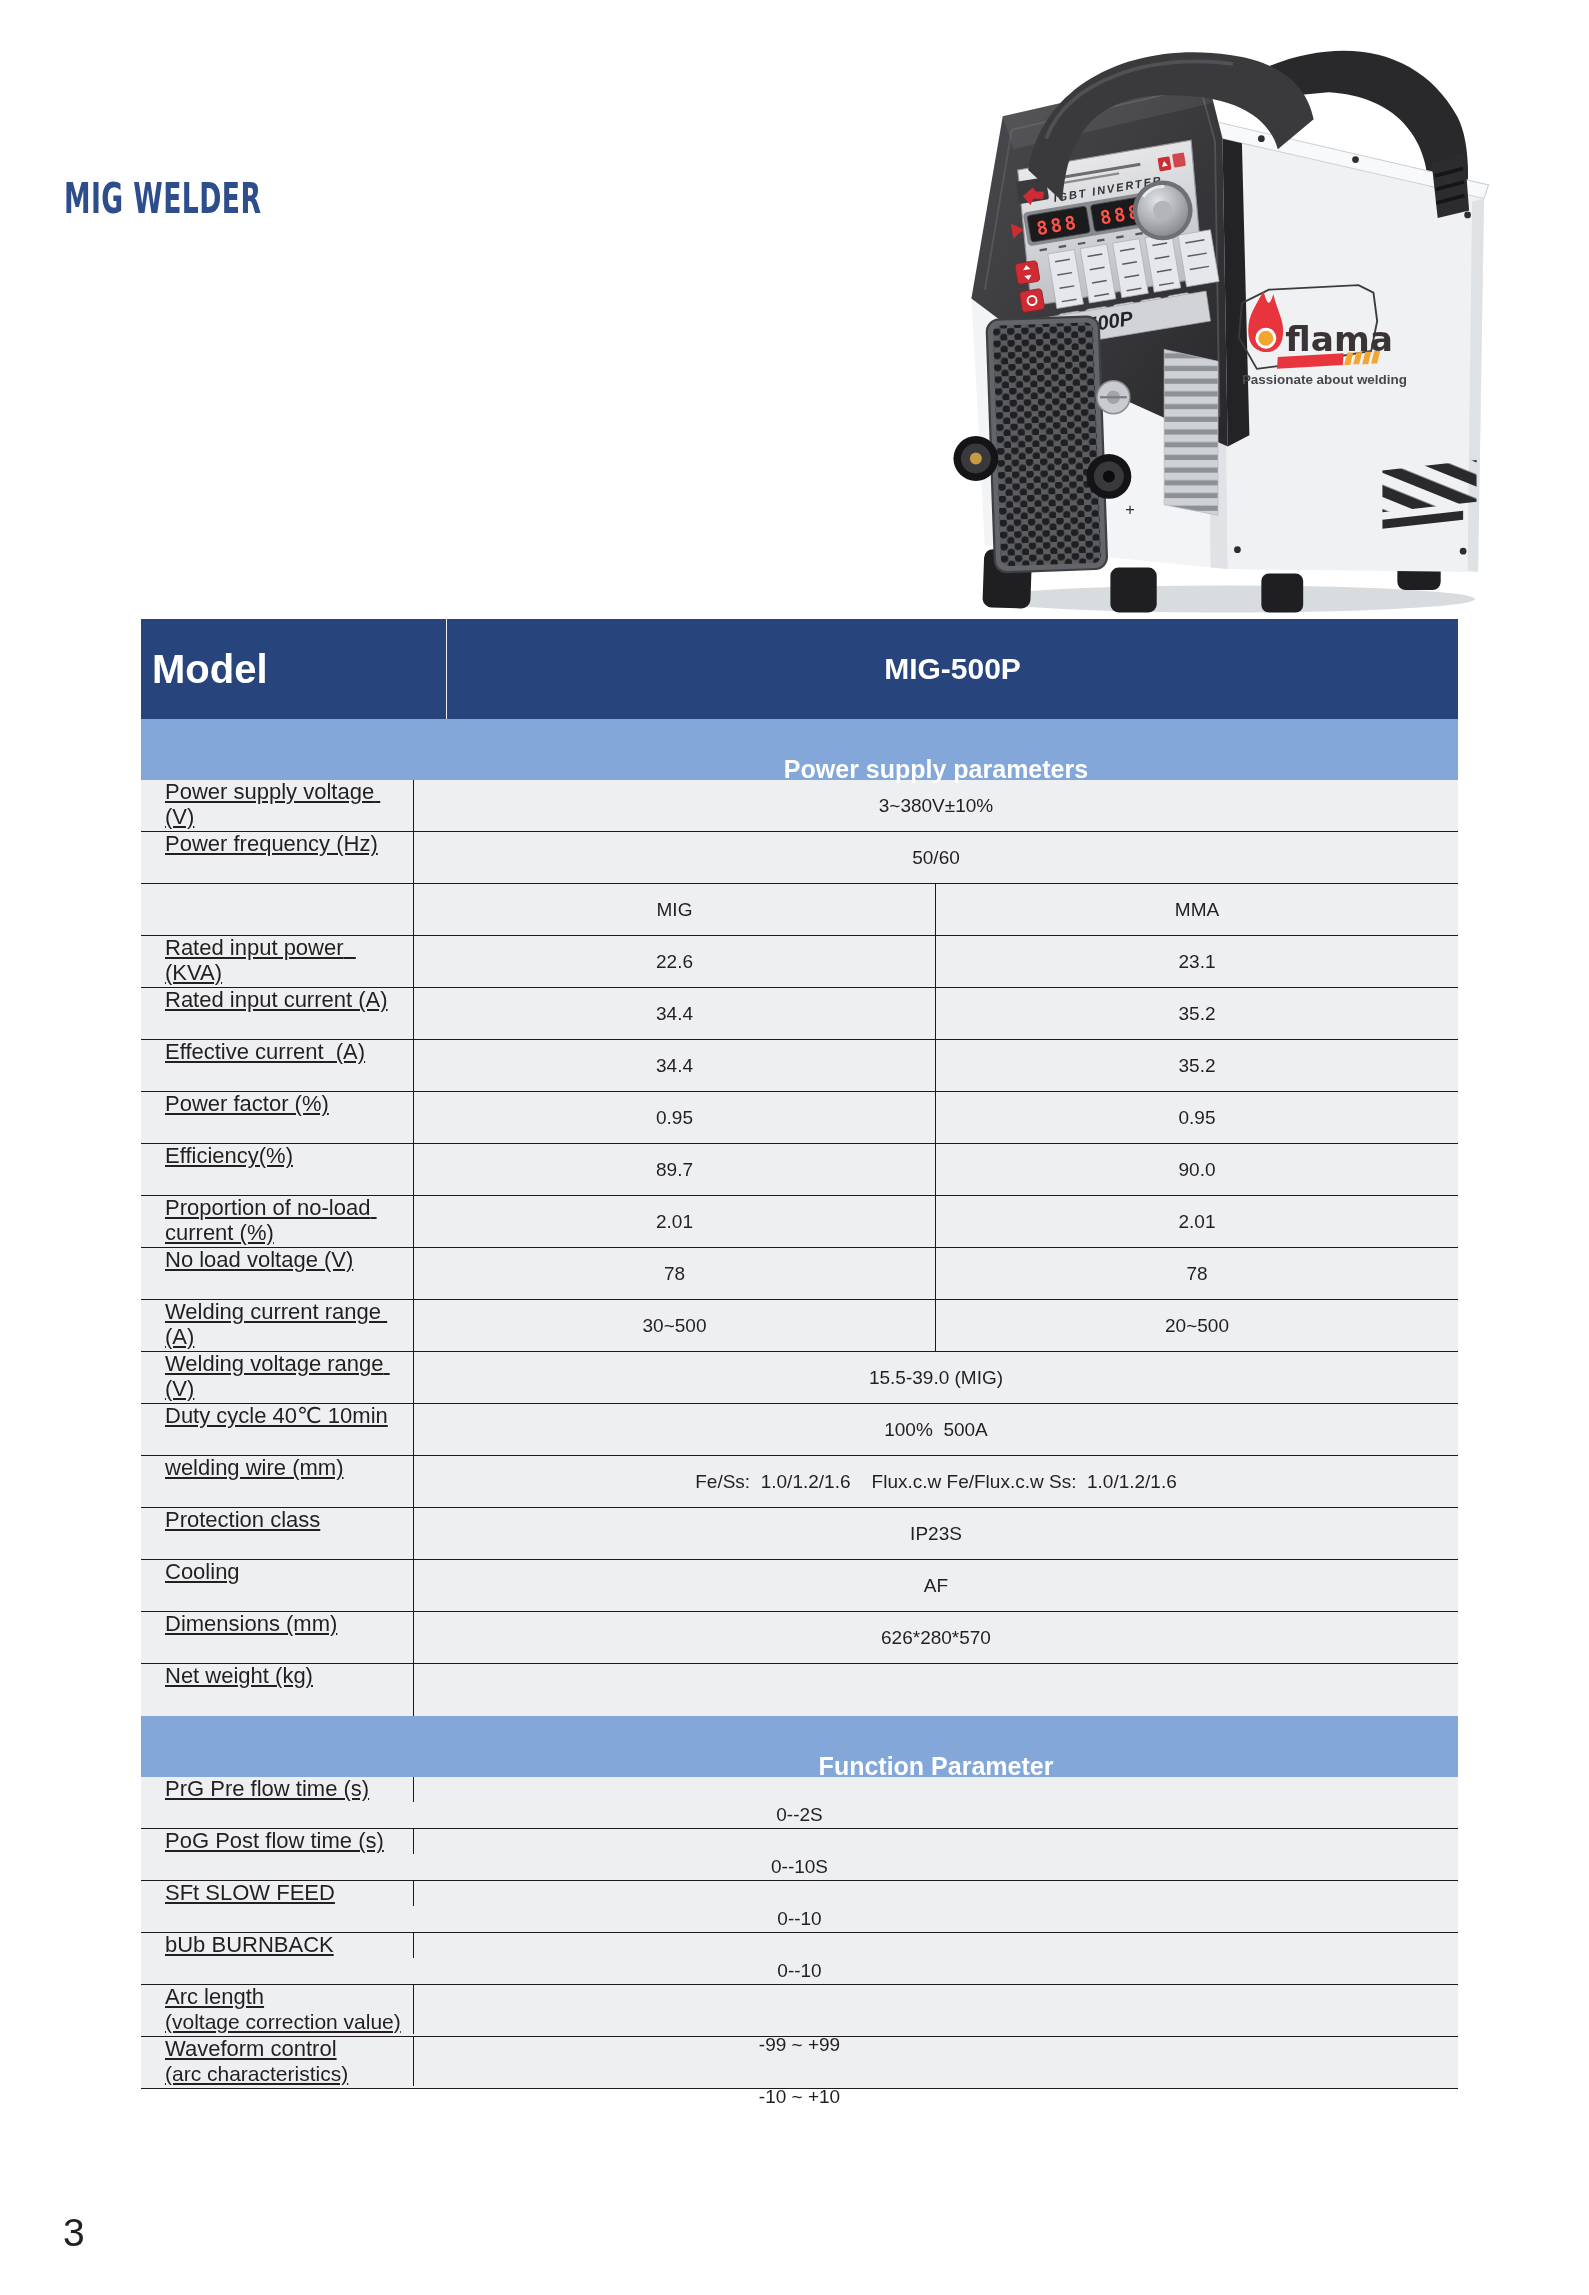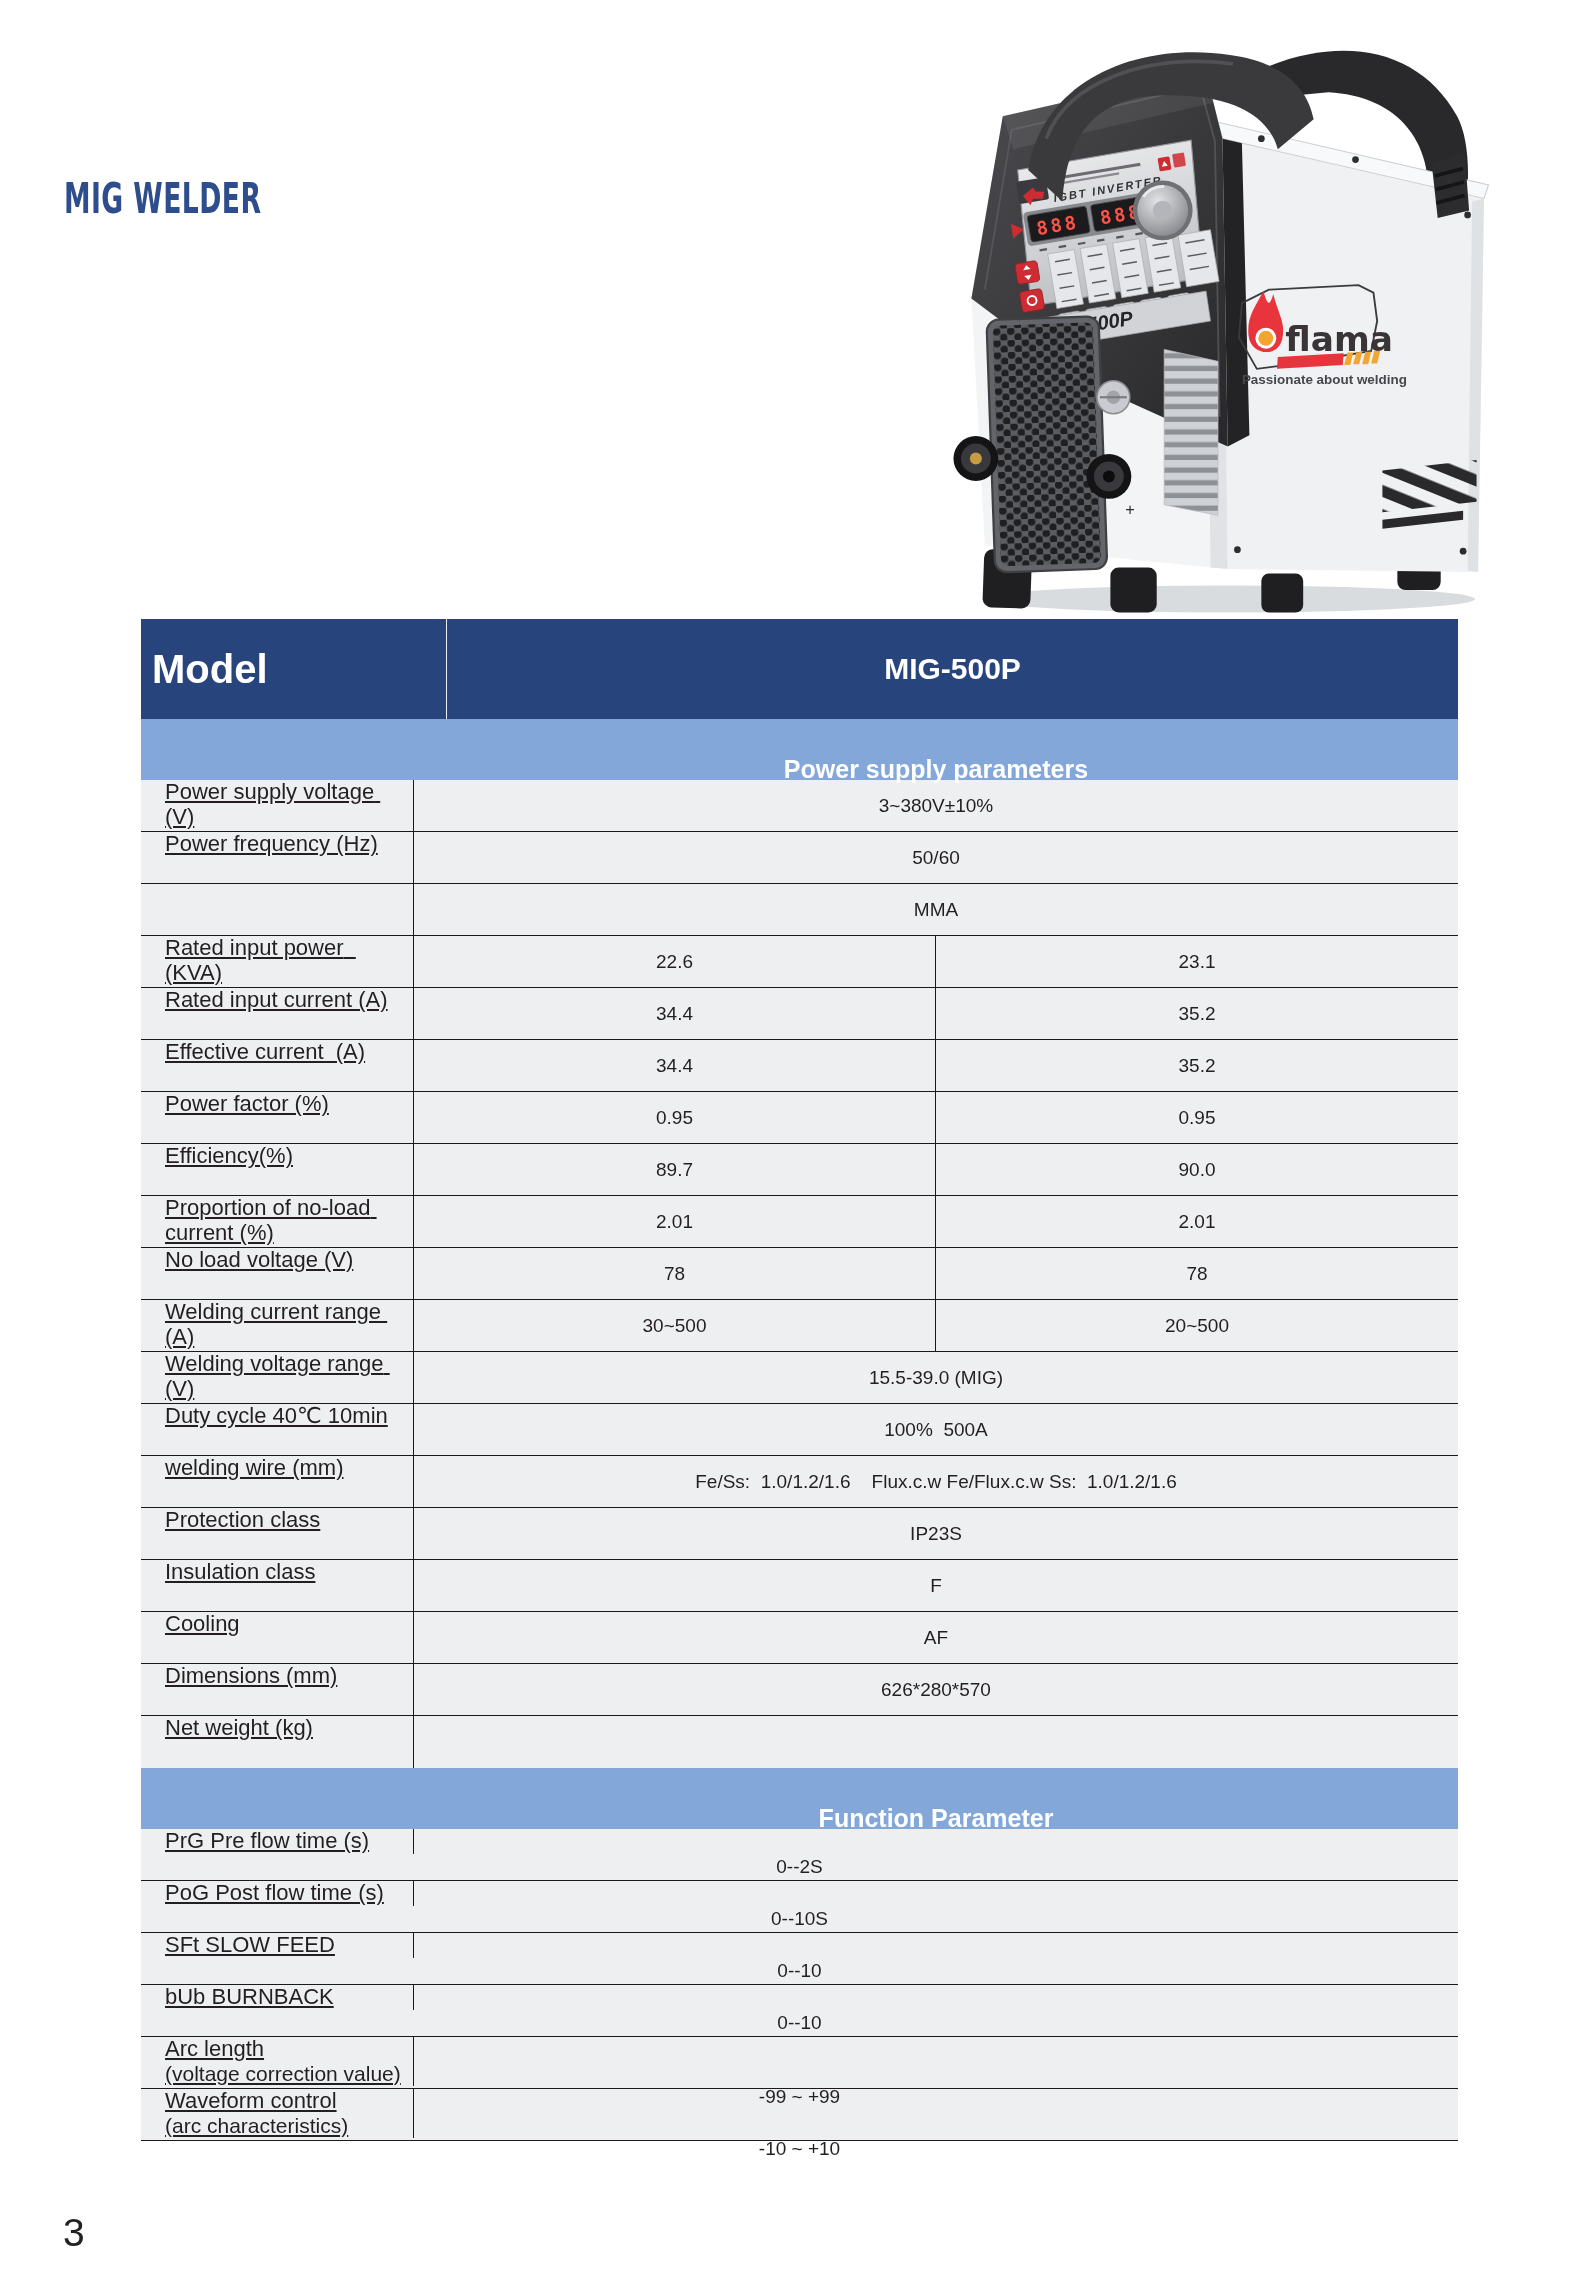--- a/index.html
+++ b/index.html
@@ -281,20 +281,21 @@
         <div class="trow s0">
           <div class="cell-label"><span>Power supply voltage (V)</span></div>
           <div class="cell-value">3~380V±10%</div>
         </div>
         <div class="trow s0">
           <div class="cell-label"><span>Power frequency (Hz)</span></div>
           <div class="cell-value">50/60</div>
         </div>
         <div class="trow s0">
           <div class="cell-label"><span></span></div>
+          <div class="cell-value cell-mig">MIG</div>
           <div class="cell-value">MMA</div>
         </div>
         <div class="trow s0">
           <div class="cell-label"><span>Rated input power  (KVA)</span></div>
           <div class="cell-value cell-mig">22.6</div>
           <div class="cell-value">23.1</div>
         </div>
         <div class="trow s0">
           <div class="cell-label"><span>Rated input current (A)</span></div>
           <div class="cell-value cell-mig">34.4</div>
@@ -340,24 +341,20 @@
         </div>
         <div class="trow s0">
           <div class="cell-label"><span>welding wire (mm)</span></div>
           <div class="cell-value">Fe/Ss:  1.0/1.2/1.6    Flux.c.w Fe/Flux.c.w Ss:  1.0/1.2/1.6</div>
         </div>
         <div class="trow s0">
           <div class="cell-label"><span>Protection class</span></div>
           <div class="cell-value">IP23S</div>
         </div>
         <div class="trow s0">
-          <div class="cell-label"><span>Insulation class</span></div>
-          <div class="cell-value">F</div>
-        </div>
-        <div class="trow s0">
           <div class="cell-label"><span>Cooling</span></div>
           <div class="cell-value">AF</div>
         </div>
         <div class="trow s0">
           <div class="cell-label"><span>Dimensions (mm)</span></div>
           <div class="cell-value">626*280*570</div>
         </div>
         <div class="trow s0 nbb">
           <div class="cell-label"><span>Net weight (kg)</span></div>
         </div>

